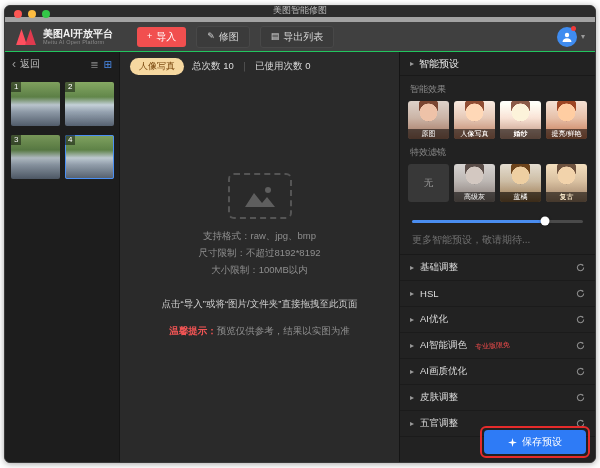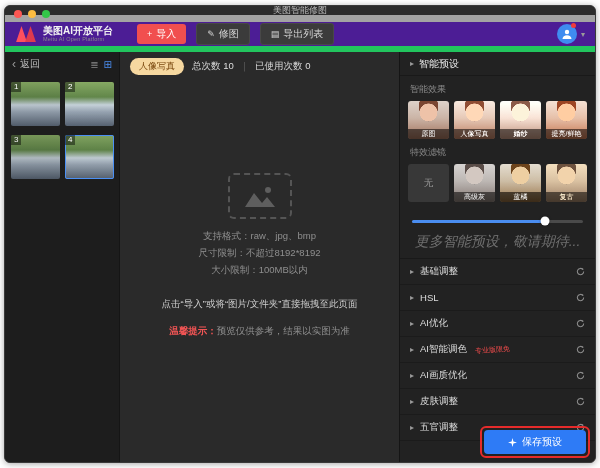--- a/index.html
+++ b/index.html
@@ -4,29 +4,29 @@
 <style>
   * { margin:0; padding:0; box-sizing:border-box; }
   html,body { width:600px; height:468px; background:#ffffff; font-family:"Liberation Sans","DejaVu Sans",sans-serif; }
   body { position:relative; overflow:hidden; }
 
   .window { position:absolute; left:4px; top:5px; width:592px; height:458px;
     background:#2a2a2a; border-radius:6px; overflow:hidden;
     border:1px solid #3a3a3a; box-shadow:0 1px 6px rgba(0,0,0,.35); }
 
   
-  .titlebar { height:16px; background:#2c2c2c; border-bottom:7px solid #a3a3a3;
-    display:flex; align-items:center; justify-content:center; position:relative; }
+  .titlebar { height:16px; background:#2c2c2c; border-bottom:5px solid #a3a3a3;
+    display:flex; align-items:flex-end; justify-content:center; position:relative; }
   .traffic { position:absolute; left:9px; top:4px; display:flex; gap:6px; }
   .dot { width:8px; height:8px; border-radius:50%; display:inline-block; }
   .dot.red { background:#fc5753; } .dot.yellow { background:#fdbc40; } .dot.green { background:#33c748; }
   .win-title { color:#b9b9b9; font-size:9px; }
 
   
-  .header { height:30px; background:#4c1d95; border-bottom:6px solid #22c55e;
+  .header { height:30px; background:#404040; border-bottom:1px solid #22c55e;
     display:flex; align-items:center; padding:0 10px; gap:10px; }
   .logo { display:flex; align-items:center; gap:6px; margin-right:14px; }
   .logo-title { color:#f2f2f2; font-size:10px; font-weight:bold; line-height:11px; }
   .logo-sub { color:#8a8a8a; font-size:5.5px; line-height:7px; letter-spacing:.2px; }
   .btn { display:flex; align-items:center; gap:4px; border:none; cursor:pointer;
     font-size:10px; padding:3px 10px; border-radius:3px; font-family:inherit; }
   .btn-import { background:#f14f4f; color:#fff; }
   .btn-dark { background:#3b3b3b; color:#d8d8d8; border:1px solid #484848; }
   .bicon { font-size:9px; line-height:9px; }
   .spacer { flex:1; }
@@ -93,21 +93,21 @@
   .fx-label { position:absolute; bottom:0; left:0; right:0; background:rgba(0,0,0,.55);
     color:#fff; font-size:7px; line-height:10px; text-align:center; white-space:nowrap; overflow:hidden; }
   .fx.none { background:#383838; display:flex; align-items:center; justify-content:center; }
   .none-label { color:#9a9a9a; font-size:9.5px; }
 
   .slider { margin:13px 12px 0; height:12px; display:flex; align-items:center; cursor:pointer; }
   .track { position:relative; height:3px; flex:1; background:#4a4a4a; border-radius:2px; }
   .fill { position:absolute; left:0; top:0; bottom:0; background:#4a8df0; border-radius:2px; }
   .knob { position:absolute; left:78%; top:50%; transform:translate(-50%,-50%);
     width:9px; height:9px; border-radius:50%; background:#ffffff; box-shadow:0 0 2px rgba(0,0,0,.6); }
-  .more { color:#6f6f6f; font-size:14px; text-align:center; padding:6px 12px 7px;font-style:italic; }
+  .more { color:#6f6f6f; font-size:10px; text-align:left; padding:6px 12px 7px; }
 
   .sections { border-top:1px solid #191919; }
   .sec { height:26px; display:flex; align-items:center; gap:6px; padding:0 10px;
     border-bottom:1px solid #1b1b1b; color:#dddddd; font-size:9.5px; cursor:pointer; }
   .sec .grow { flex:1; }
   .badge { color:#f04b4b; font-size:7px; transform:rotate(-4deg); margin-left:2px; white-space:nowrap; }
 
   .save-wrap { position:absolute; right:5px; bottom:4px; border:2px solid #e62b2b;
     border-radius:6px; padding:2px; }
   .save-btn { background:#2e7bf6; color:#fff; border:none; border-radius:4px;

